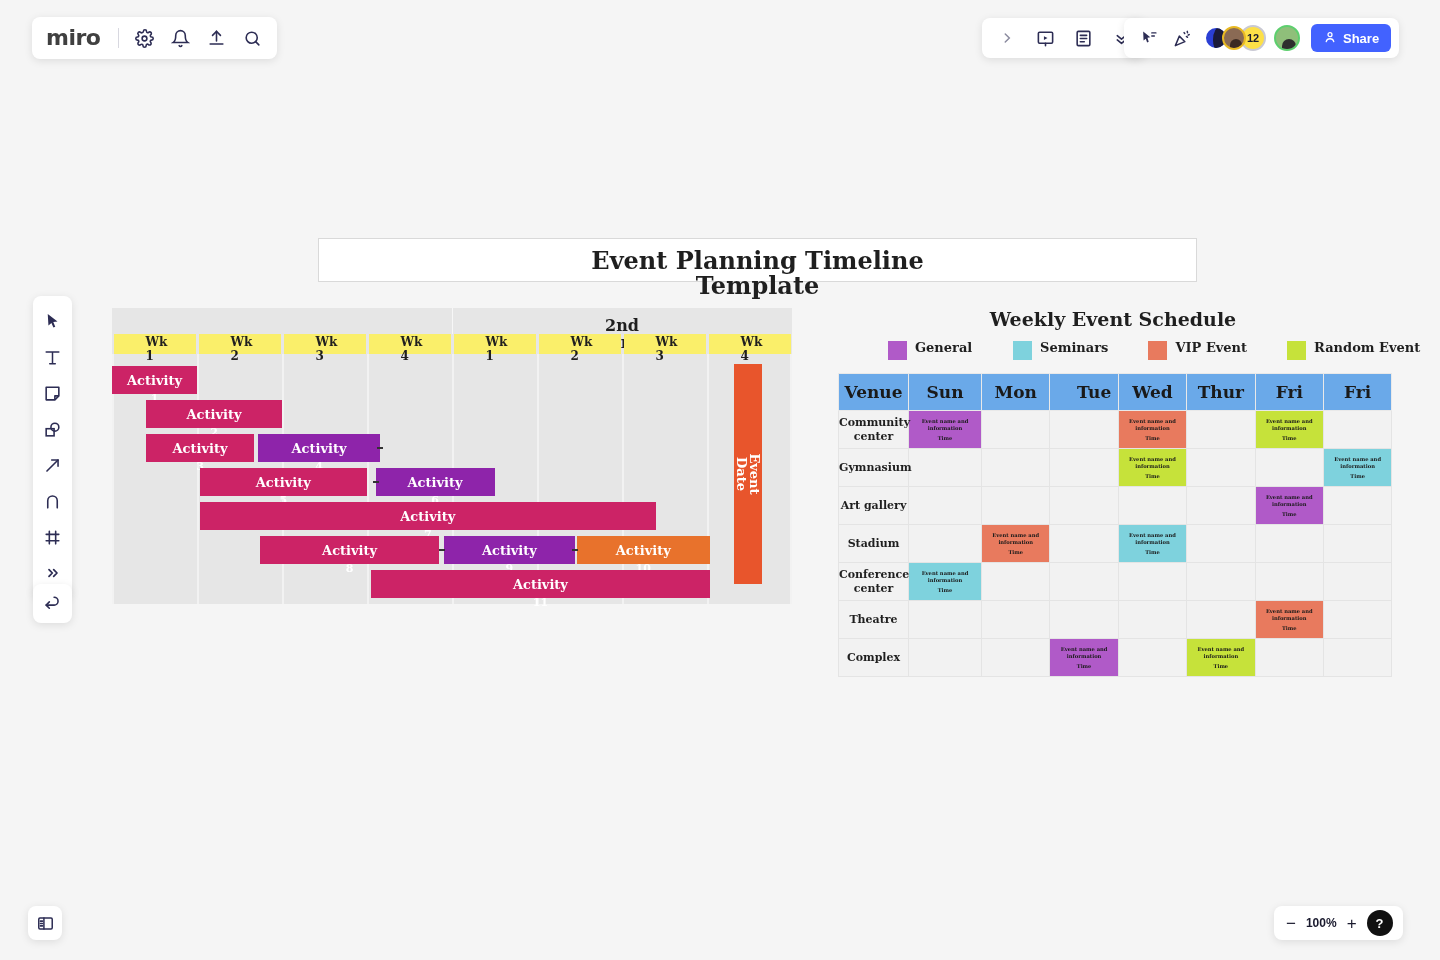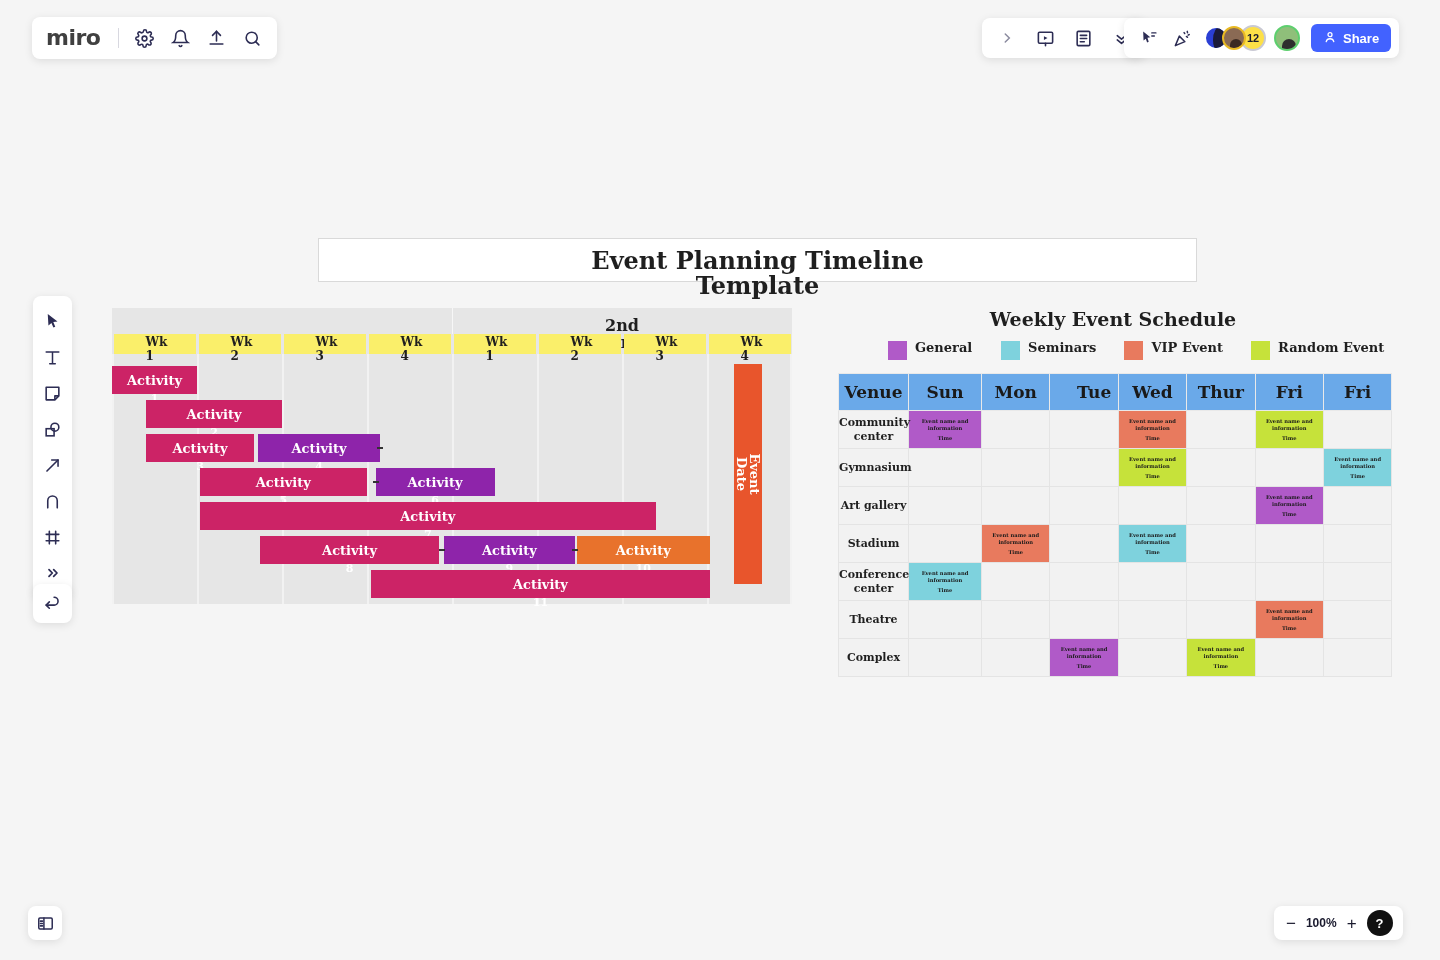--- a/index.html
+++ b/index.html
@@ -128,21 +128,21 @@
   .evbar span{ position:absolute; left:50%; top:50%;
      transform:translate(-50%,-50%) rotate(90deg); white-space:nowrap;
      width:130px; text-align:center;
      font-family:"DejaVu Serif", serif; font-weight:700; font-size:13px; color:#fff;
      line-height:1.0; }
   .link-dot{ position:absolute; width:6px; height:2px; background:#333; }
 
   
   .ws-title{ position:absolute; left:838px; top:308px; width:550px; text-align:center;
      font-family:"DejaVu Serif", serif; font-weight:700; font-size:19px; color:#1f1f1f; }
-  .legend{ position:absolute; left:888px; top:341px; display:flex; align-items:flex-start; gap:28px; }
+  .legend{ position:absolute; left:888px; top:341px; display:flex; align-items:flex-start; gap:40px; }
   .lg{ display:flex; align-items:flex-start; gap:8px; }
   .lg-sw{ width:19px; height:19px; flex:none; }
   .lg-tx{ font-family:"DejaVu Serif", serif; font-weight:700; font-size:13px; color:#1f1f1f;
      width:58px; line-height:1.1; }
   .lg-tx.w2{ width:auto; white-space:nowrap; }
 
   table.sched{ position:absolute; left:838px; top:373px; width:549px;
      border-collapse:collapse; table-layout:fixed; background:#f2f2f2; }
   table.sched th{ background:#6aa9e9; color:#1a1a1a; height:37px;
      font-family:"DejaVu Serif", serif; font-weight:700; font-size:17px;

